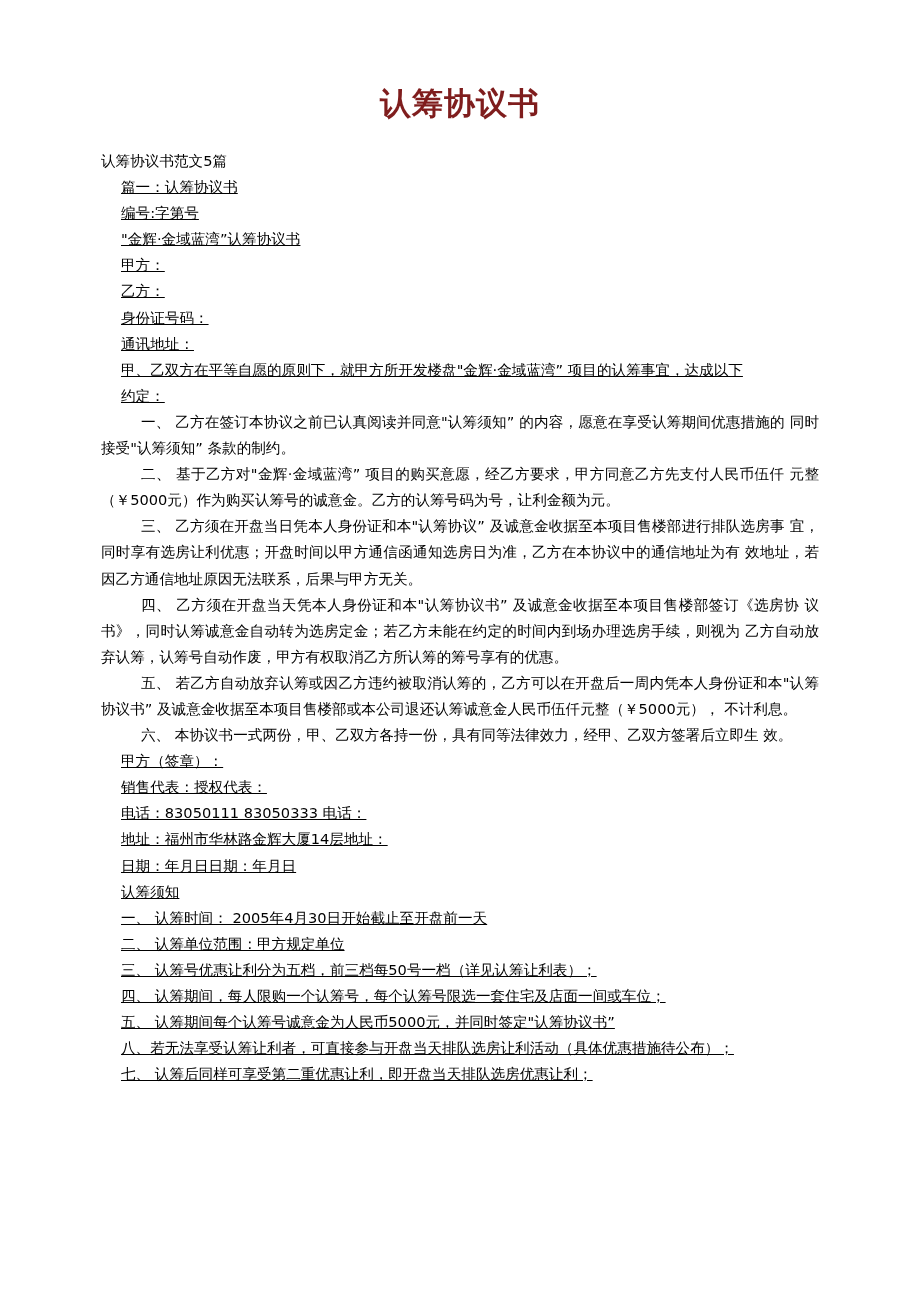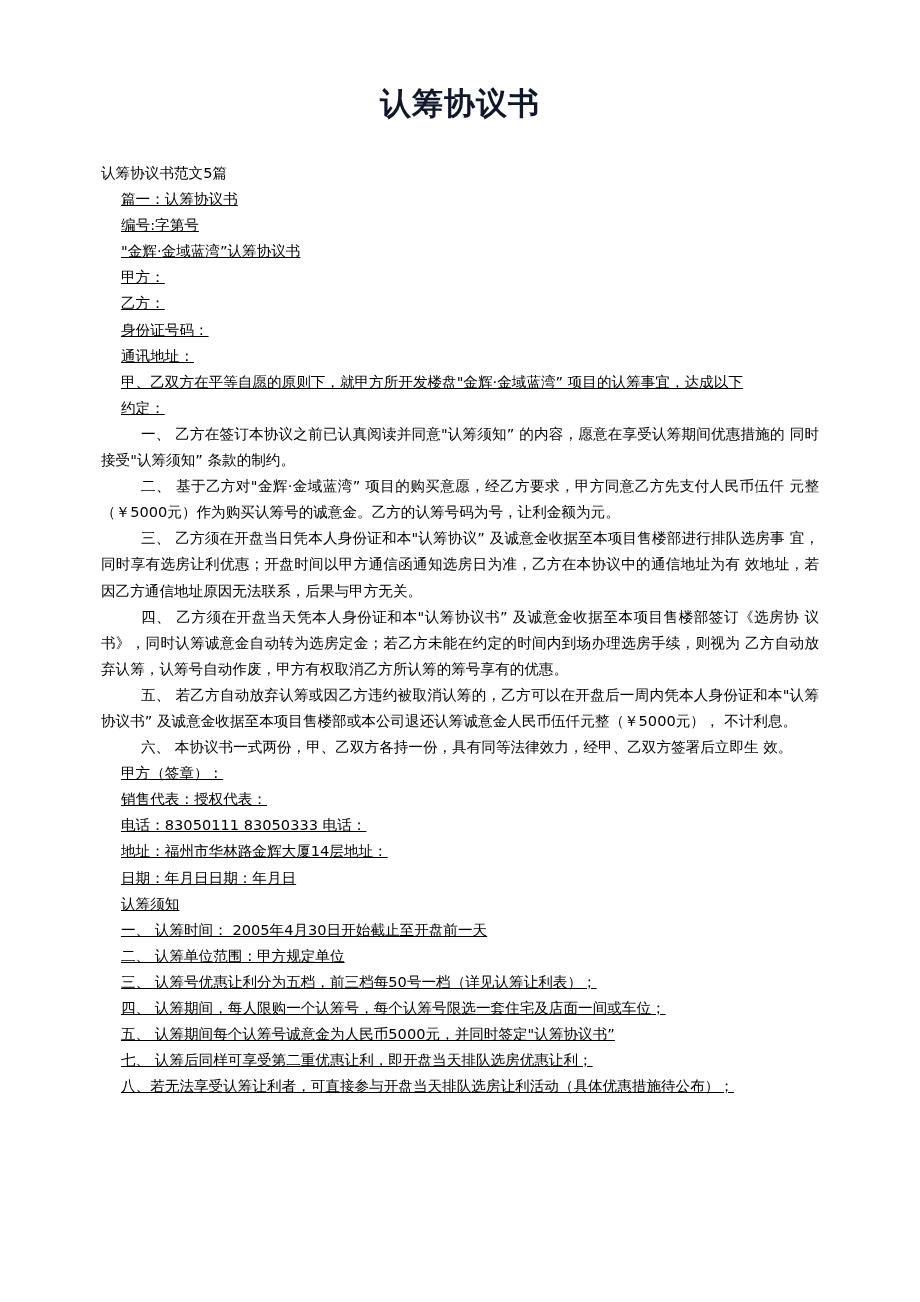--- a/index.html
+++ b/index.html
@@ -21,21 +21,21 @@
     background: #ffffff;
     box-sizing: border-box;
   }
 
   .doc-title {
     margin: 0;
     padding-top: 83px;
     text-align: center;
     font-size: 31px;
     font-weight: bold;
-    color: #0f172a;
+    color: #7f1d1d;
     letter-spacing: 1px;
     line-height: 40px;
   }
 
   .doc-body {
     padding-top: 25px;
     padding-left: 101px;
     padding-right: 101px;
     font-size: 14.6px;
     line-height: 26.1px;
@@ -45,21 +45,21 @@
   }
 
   .line {
     margin: 0;
     padding: 0;
     white-space: pre-wrap;
     word-break: break-all;
   }
 
   
-  .lvl0 { text-indent: 0; margin-top: 12px; }
+  .lvl0 { text-indent: 0; }
 
   
   .lvl1 { padding-left: 20px; text-indent: 0; text-decoration: underline; }
 
   
   .clause { text-indent: 40px; }
 </style>
 </head>
 <body>
 
@@ -93,17 +93,17 @@
     <p class="line lvl1">地址：福州市华林路金辉大厦14层地址：</p>
     <p class="line lvl1">日期：年月日日期：年月日</p>
 
     <p class="line lvl1">认筹须知</p>
 
     <p class="line lvl1">一、 认筹时间： 2005年4月30日开始截止至开盘前一天</p>
     <p class="line lvl1">二、 认筹单位范围：甲方规定单位</p>
     <p class="line lvl1">三、 认筹号优惠让利分为五档，前三档每50号一档（详见认筹让利表）；</p>
     <p class="line lvl1">四、 认筹期间，每人限购一个认筹号，每个认筹号限选一套住宅及店面一间或车位；</p>
     <p class="line lvl1">五、 认筹期间每个认筹号诚意金为人民币5000元，并同时签定"认筹协议书”</p>
+    <p class="line lvl1">八、若无法享受认筹让利者，可直接参与开盘当天排队选房让利活动（具体优惠措施待公布）；</p>
     <p class="line lvl1">七、 认筹后同样可享受第二重优惠让利，即开盘当天排队选房优惠让利；</p>
-    <p class="line lvl1">八、若无法享受认筹让利者，可直接参与开盘当天排队选房让利活动（具体优惠措施待公布）；</p>
 
   </div>
 </div>
 
 </body></html>

